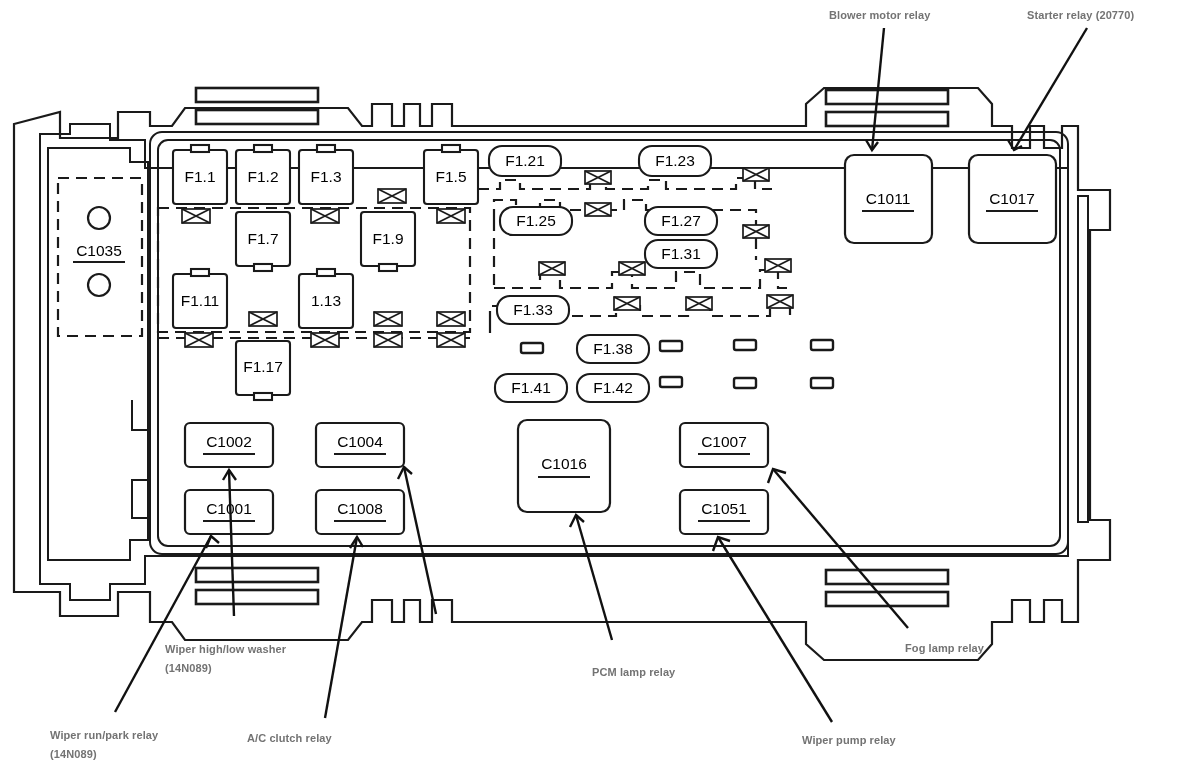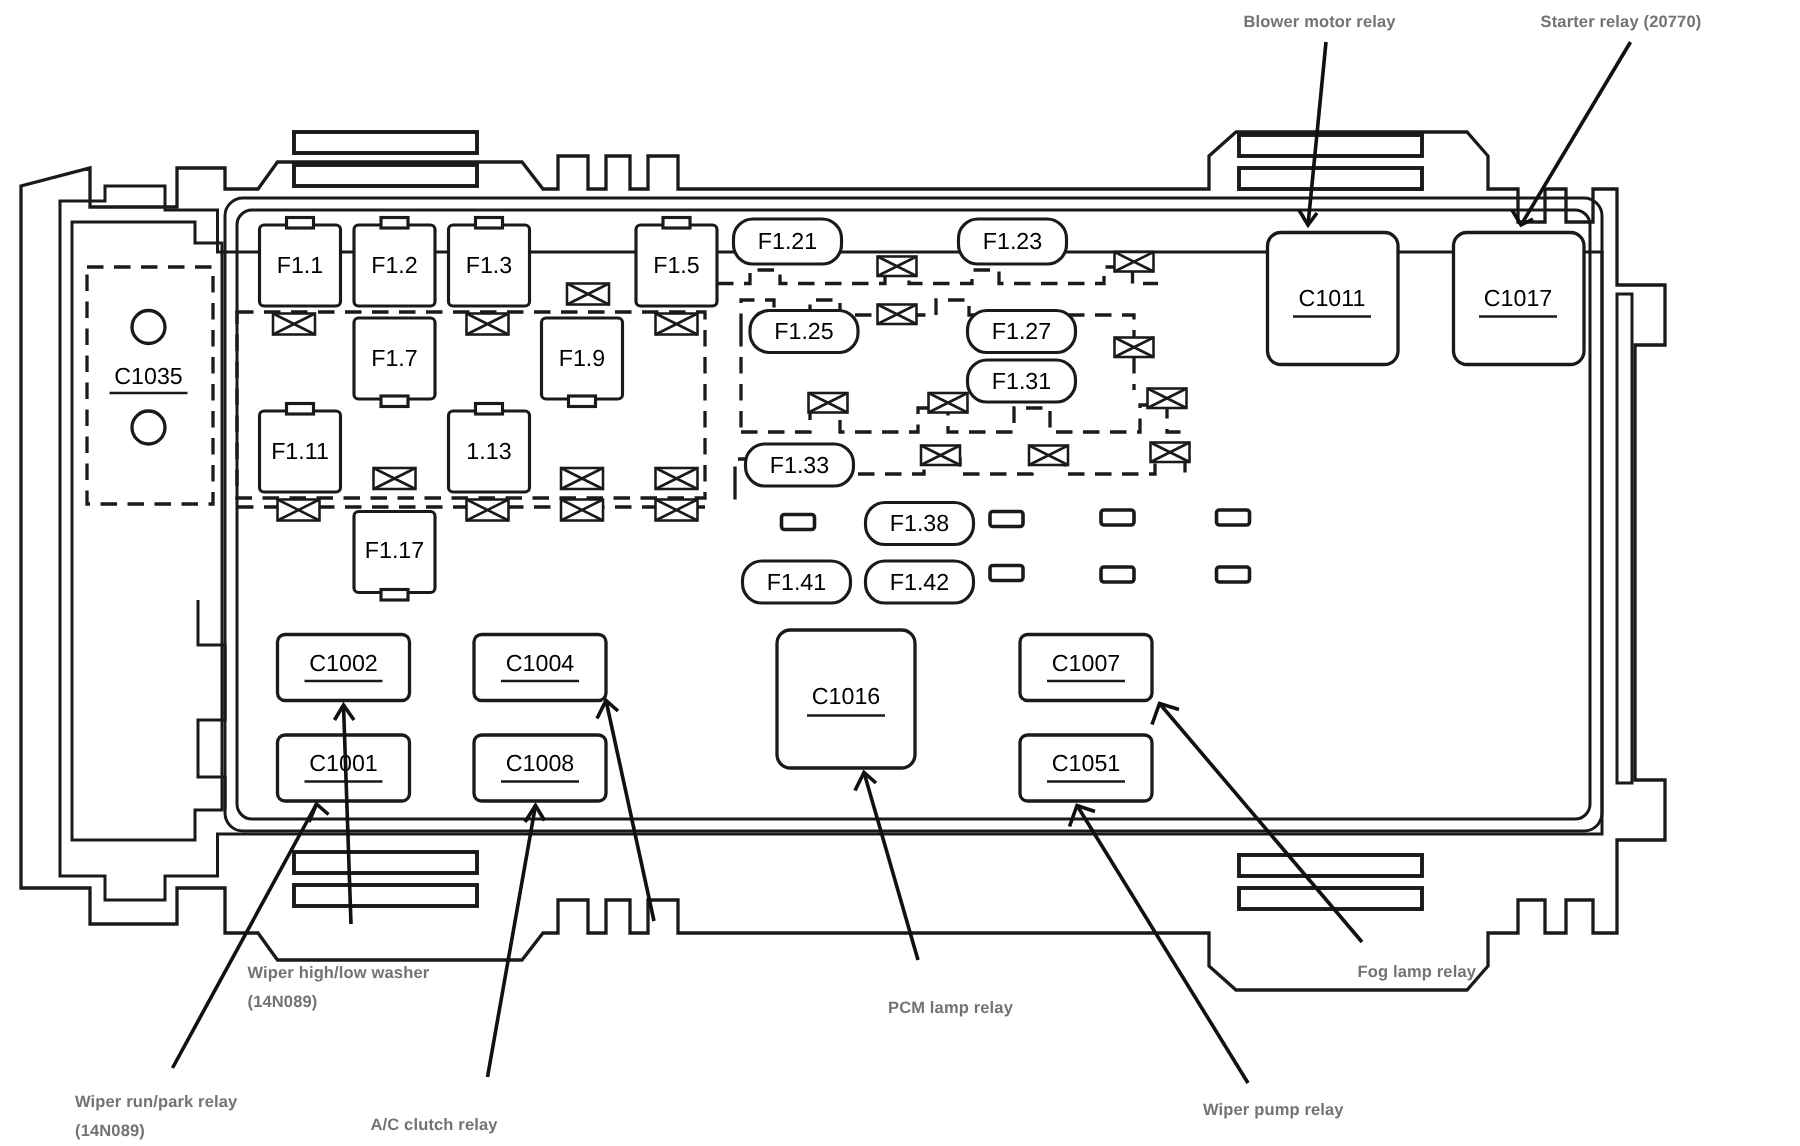--- a/index.html
+++ b/index.html
@@ -591,21 +591,21 @@
   <div class="caption" style="left:829px; top:6px;">Blower motor relay</div>
 
   <div class="caption" style="left:1027px; top:6px;">Starter relay (20770)</div>
 
   <div class="caption" style="left:165px; top:640px;">Wiper high/low washer
 (14N089)</div>
 
   <div class="caption" style="left:50px; top:726px;">Wiper run/park relay
 (14N089)</div>
 
-  <div class="caption" style="left:247px; top:729px;margin-top:12px;">A/C clutch relay</div>
+  <div class="caption" style="left:247px; top:729px;">A/C clutch relay</div>
 
 
   <div class="caption" style="left:592px; top:663px;">PCM lamp relay</div>
 
   <div class="caption" style="left:877px; top:639px;margin-left:28px;">Fog lamp relay</div>
 
   <div class="caption" style="left:802px; top:731px;">Wiper pump relay</div>
 
 </div>
 

